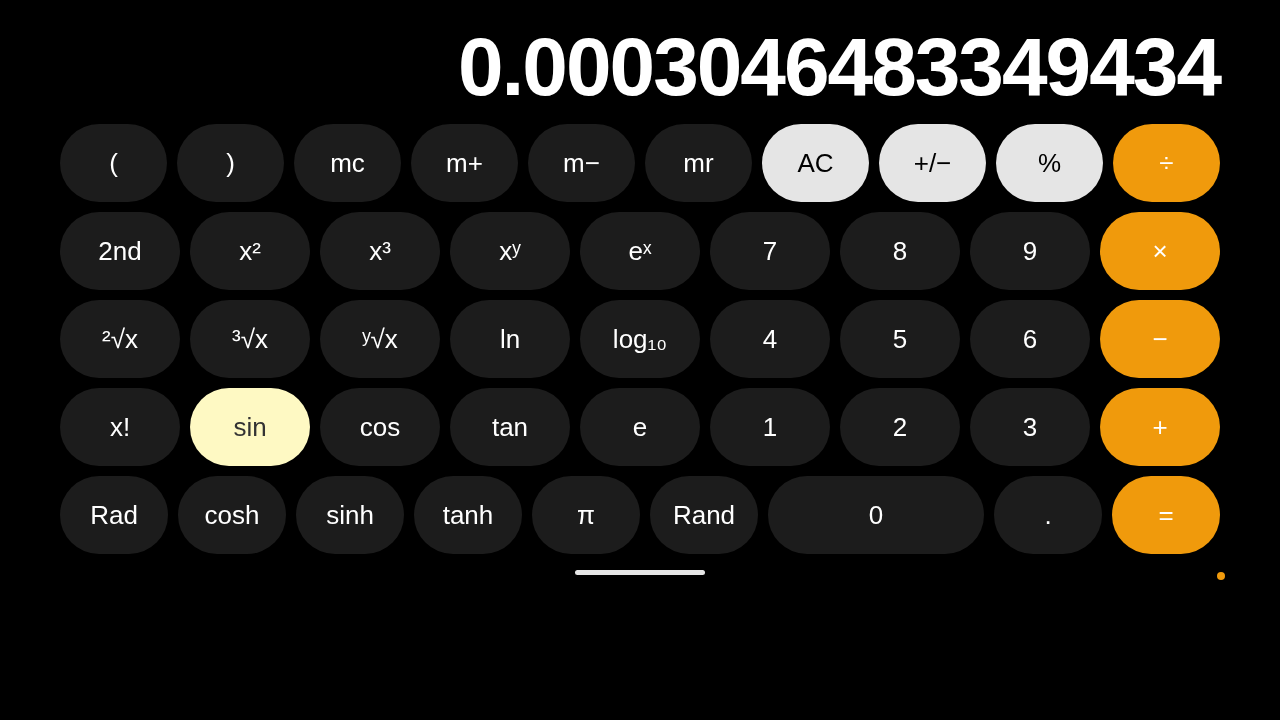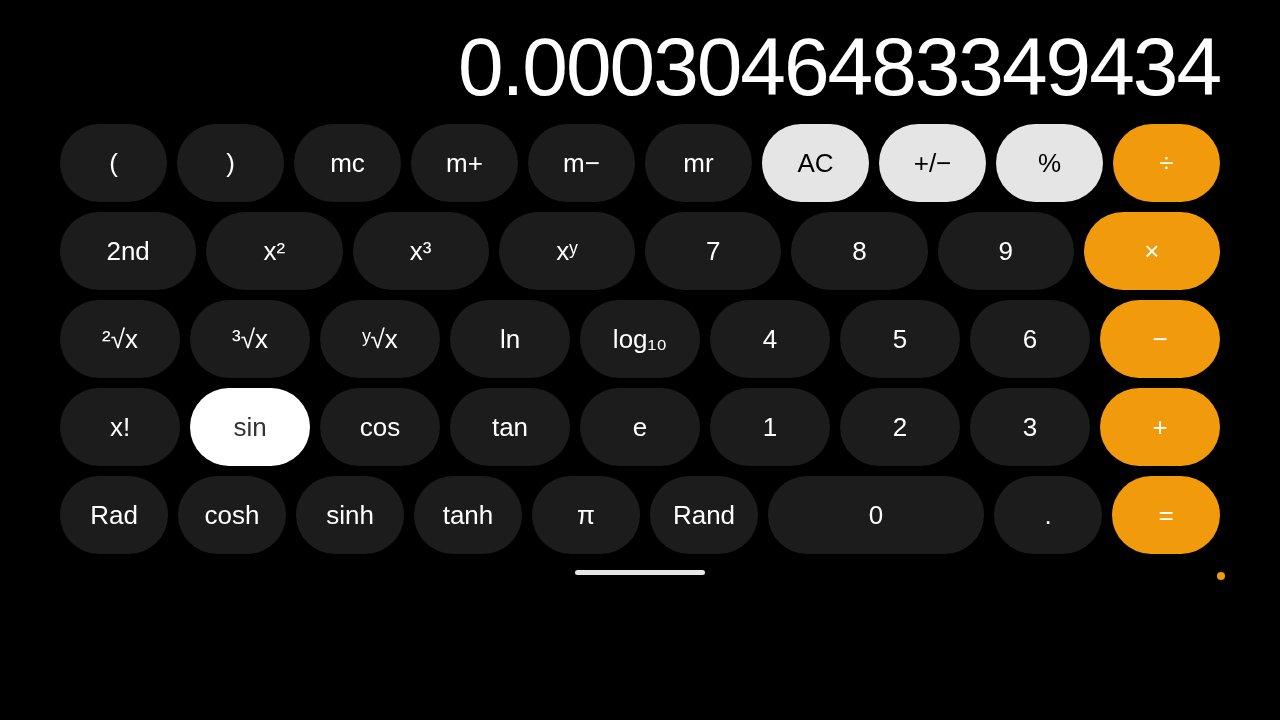--- a/index.html
+++ b/index.html
@@ -13,21 +13,21 @@
       justify-content: flex-start;
       font-family: -apple-system, 'SF Pro Display', 'Helvetica Neue', Arial, sans-serif;
       overflow: hidden;
     }
     #display {
       width: 100%;
       text-align: right;
       padding: 20px 60px 10px 60px;
       color: #fff;
       font-size: 82px;
-      font-weight: 400;
+      font-weight: 700;
       letter-spacing: -2px;
       flex-shrink: 0;
     }
     #calculator {
       width: 100%;
       padding: 0 60px 10px 60px;
       display: flex;
       flex-direction: column;
       gap: 10px;
     }
@@ -55,21 +55,21 @@
     }
     .btn.gray { background: #e5e5e5; color: #000; }
     .btn.orange { background: #f09a0c; color: #fff; }
     .btn.dark { background: #1c1c1c; }
     .btn.wide {
       flex: 2;
       border-radius: 50px;
     }
     
     .btn.active-btn {
-      background: #ffffff;
+      background: #fef9c3;
       color: #333;
     }
     #home-indicator {
       width: 130px;
       height: 5px;
       background: #fff;
       border-radius: 3px;
       margin-top: 6px;
       opacity: 0.9;
     }
@@ -99,20 +99,21 @@
       <button class="btn gray">AC</button>
       <button class="btn gray">+/−</button>
       <button class="btn gray">%</button>
       <button class="btn orange">÷</button>
     </div>
     <div class="row">
       <button class="btn dark">2nd</button>
       <button class="btn dark">x²</button>
       <button class="btn dark">x³</button>
       <button class="btn dark">xʸ</button>
+      <button class="btn dark">eˣ</button>
       <button class="btn dark">7</button>
       <button class="btn dark">8</button>
       <button class="btn dark">9</button>
       <button class="btn orange">×</button>
     </div>
     <div class="row">
       <button class="btn dark">²√x</button>
       <button class="btn dark">³√x</button>
       <button class="btn dark">ʸ√x</button>
       <button class="btn dark">ln</button>

